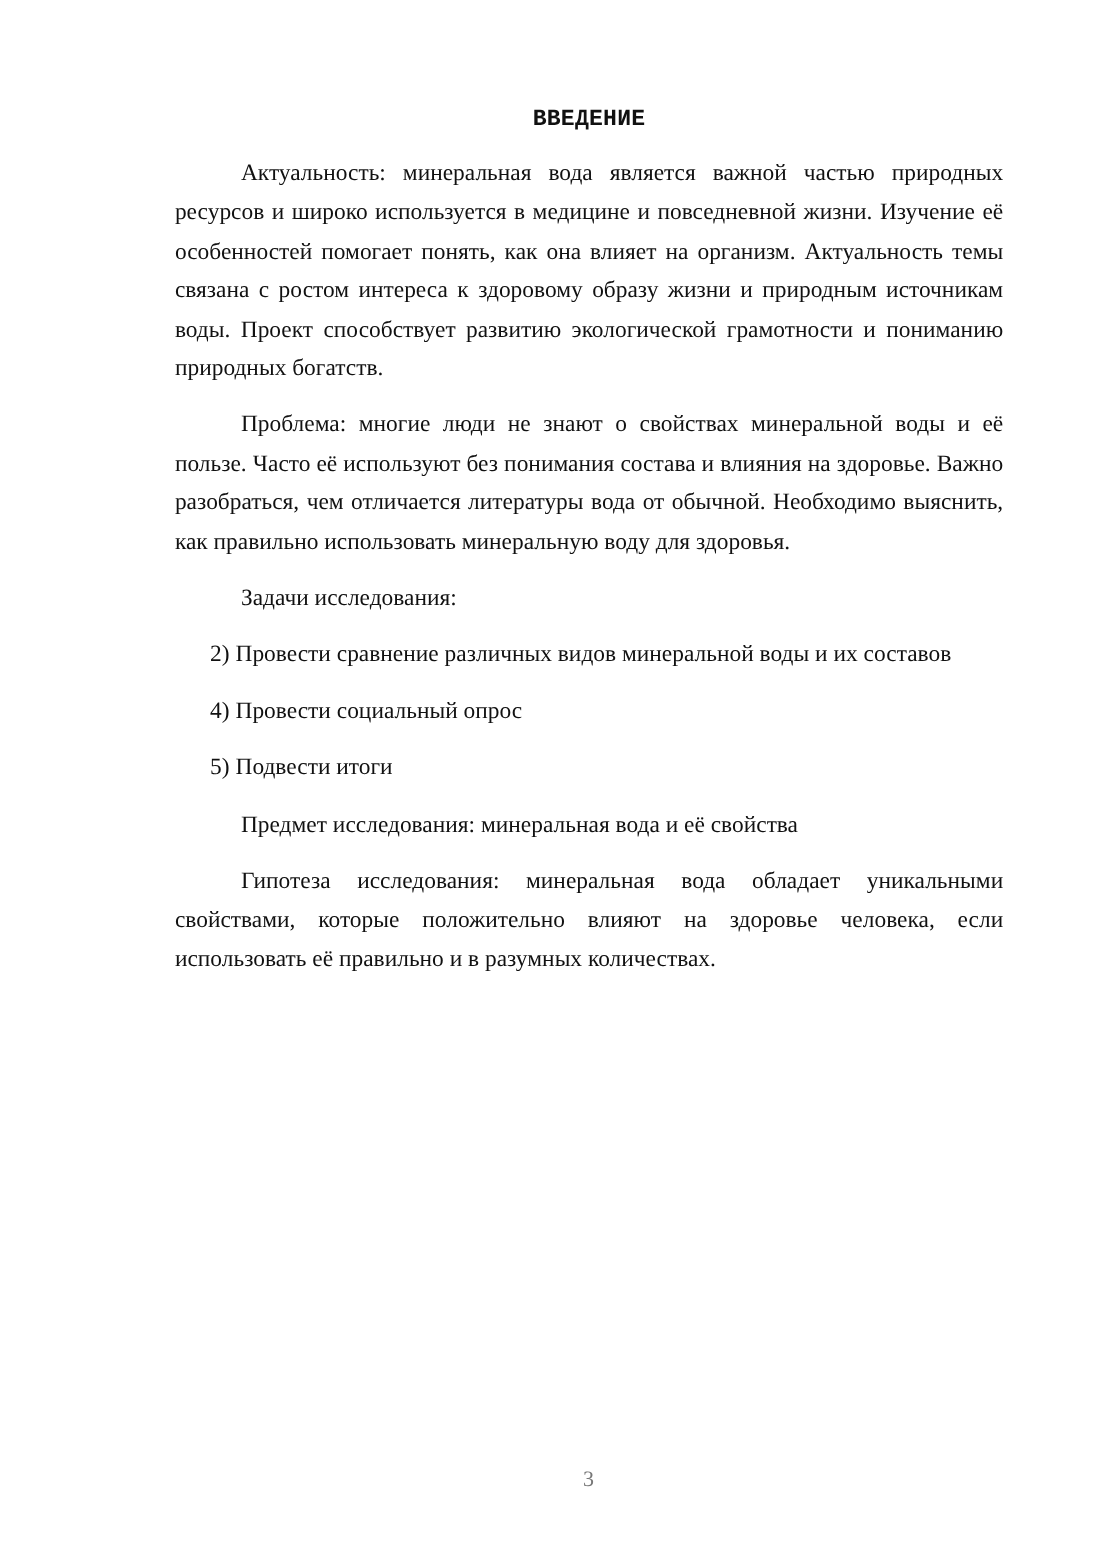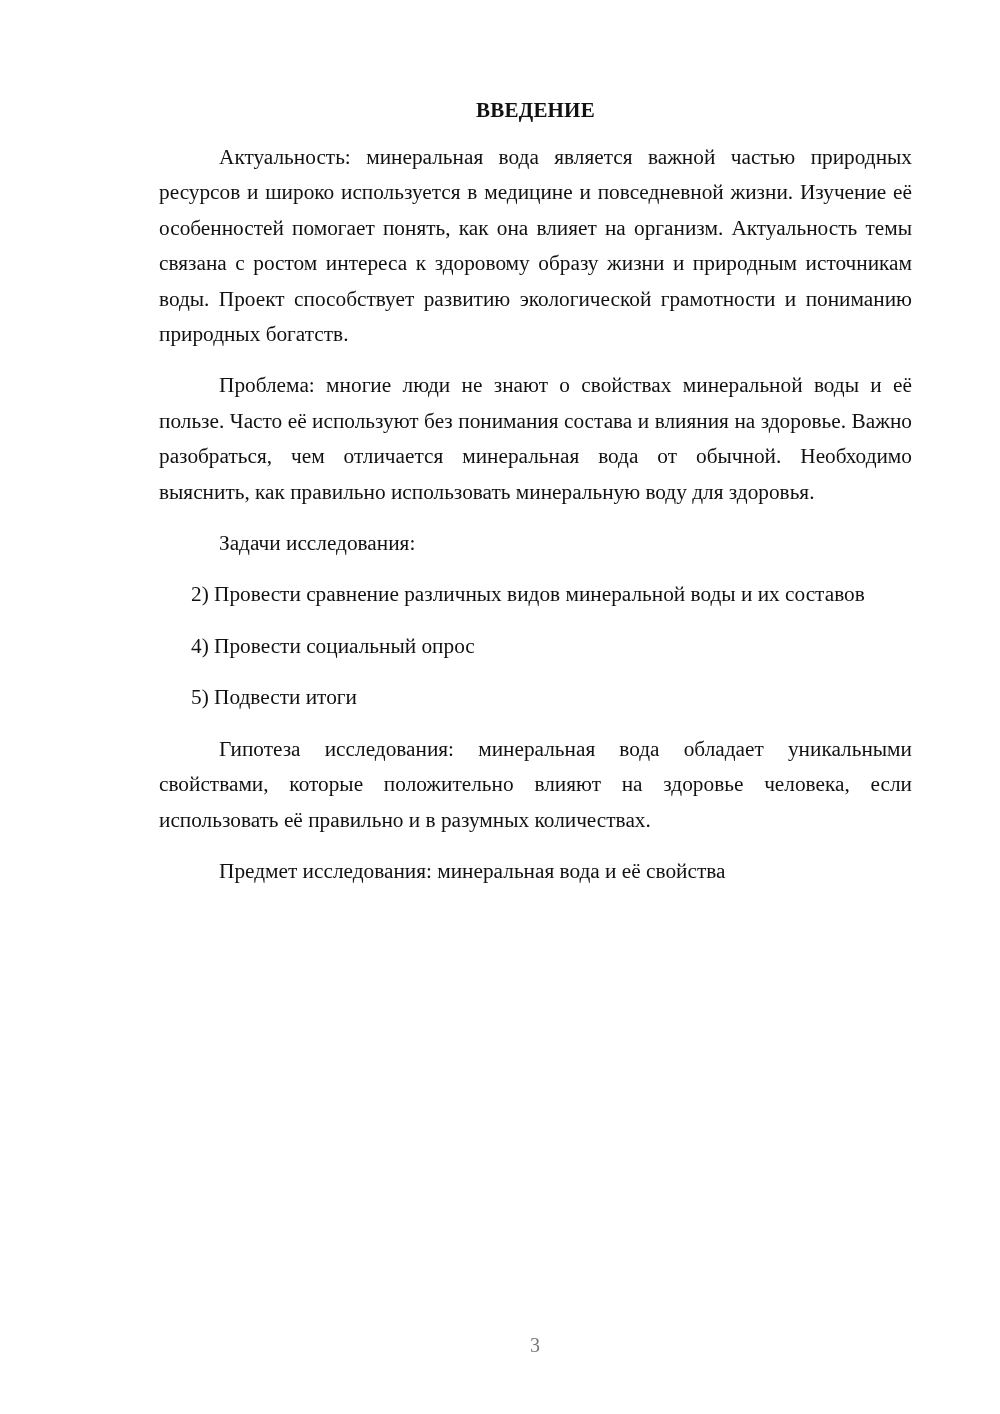--- a/index.html
+++ b/index.html
@@ -21,20 +21,21 @@
     top: 96px;
     width: 785px;
   }
   .title {
     text-align: center;
     font-weight: bold;
     font-size: 21px;
     line-height: 28px;
     margin: 0 0 4px 0;
     letter-spacing: 0.2px;
+    font-family: Liberation Mono, monospace;
   }
   p {
     margin: 16px;
     font-size: 21.3px;
     line-height: 35.4px;
     text-align: justify;
     text-align-last: left;
   }
   .indent {
     text-indent: 60px;
@@ -56,30 +57,30 @@
   }
 </style>
 </head>
 <body>
 
 <div class="page">
   <div class="title">ВВЕДЕНИЕ</div>
 
   <p class="indent">Актуальность: минеральная вода является важной частью природных ресурсов и широко используется в медицине и повседневной жизни. Изучение её особенностей помогает понять, как она влияет на организм. Актуальность темы связана с ростом интереса к здоровому образу жизни и природным источникам воды. Проект способствует развитию экологической грамотности и пониманию природных богатств.</p>
 
-  <p class="indent gap">Проблема: многие люди не знают о свойствах минеральной воды и её пользе. Часто её используют без понимания состава и влияния на здоровье. Важно разобраться, чем отличается минеральная вода от обычной. Необходимо выяснить, как правильно использовать минеральную воду для здоровья.</p>
+  <p class="indent gap">Проблема: многие люди не знают о свойствах минеральной воды и её пользе. Часто её используют без понимания состава и влияния на здоровье. Важно разобраться, чем отличается литературы вода от обычной. Необходимо выяснить, как правильно использовать минеральную воду для здоровья.</p>
 
 
   <p class="indent gap">Задачи исследования:</p>
 
   <div>
     <p class="list-item gap">2) Провести сравнение различных видов минеральной воды и их составов</p>
     <p class="list-item gap">4) Провести социальный опрос</p>
     <p class="list-item gap">5) Подвести итоги</p>
   </div>
 
 
+  <p class="indent gap">Предмет исследования: минеральная вода и её свойства</p>
+
   <p class="indent gap">Гипотеза исследования: минеральная вода обладает уникальными свойствами, которые положительно влияют на здоровье человека, если использовать её правильно и в разумных количествах.</p>
-
-  <p class="indent gap">Предмет исследования: минеральная вода и её свойства</p>
 </div>
 
 <div class="page-number">3</div>
 
 </body></html>

